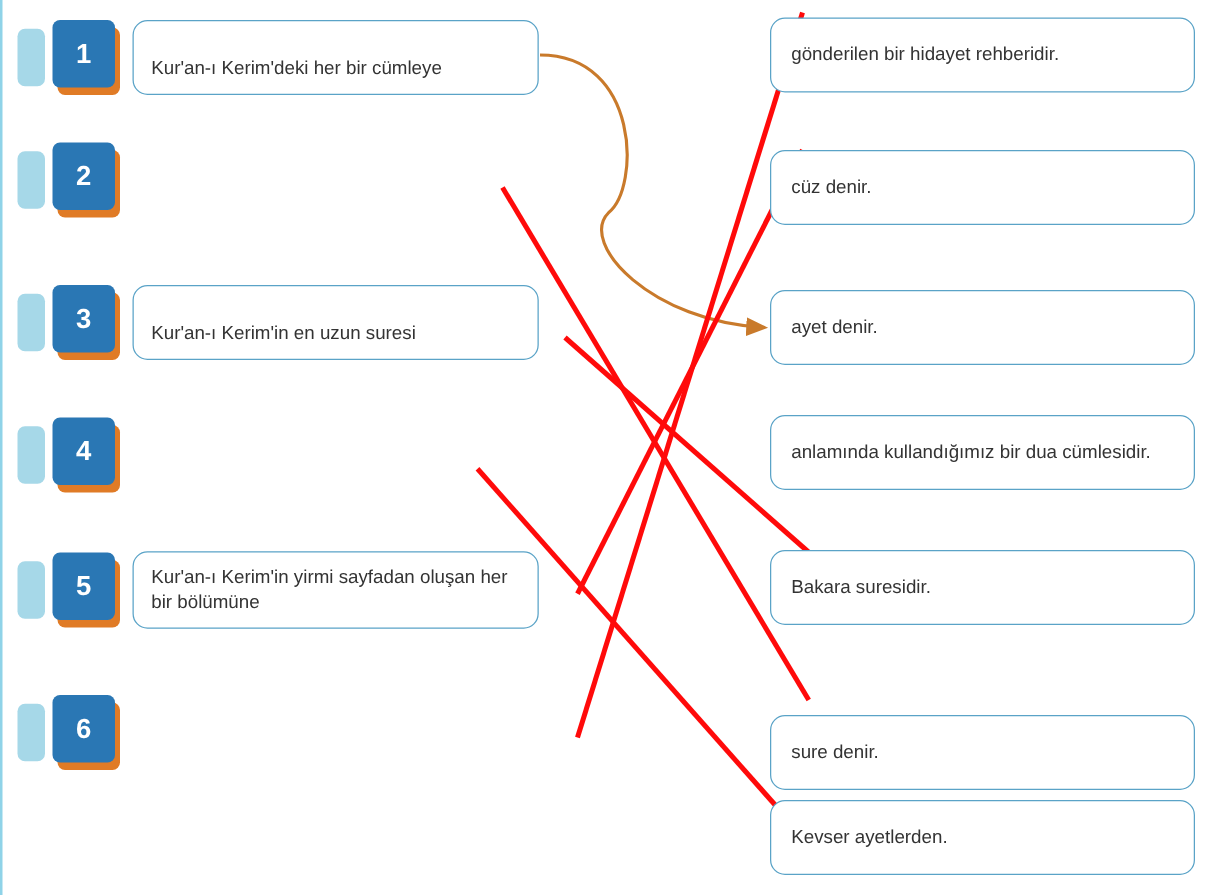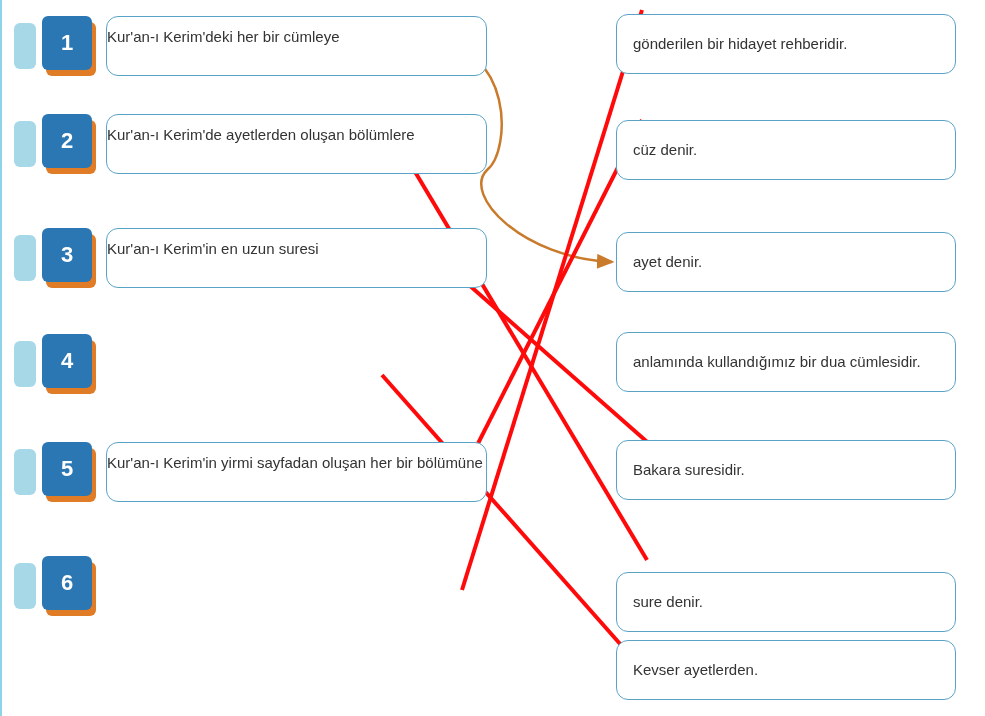--- a/index.html
+++ b/index.html
@@ -60,28 +60,28 @@
     background: #2a77b4;
     border-radius: 6px;
     display: flex;
     align-items: center;
     justify-content: center;
     color: #fff;
     font-weight: bold;
     font-size: 22px;
   }
   .left-box {
-    width: 381px;
+    width: 325px;
     min-height: 60px;
     border: 1.5px solid #5aa3c7;
     border-radius: 12px;
     background: #fff;
     display: flex;
-    align-items: flex-start;
-    padding: 10px 0;
+    align-items: flex-end;
+    padding: 10px 14px;
     line-height: 1.35;
   }
   .right-box {
     position: absolute;
     left: 614px;
     width: 340px;
     min-height: 60px;
     border: 1.5px solid #5aa3c7;
     border-radius: 12px;
     background: #fff;
@@ -130,23 +130,20 @@
   </div>
 
   <div class="left-item" style="top:112px">
     <div class="handle"></div>
     <div class="badge-wrap">
       <div class="badge-shadow"></div>
       <div class="badge">
           <span>2</span>
         </div>
     </div>
-    <div class="left-box">
-      <span>Kur'an-ı Kerim'de ayetlerden oluşan bölümlere</span>
-    </div>
   </div>
 
   <div class="left-item" style="top:226px">
     <div class="handle"></div>
     <div class="badge-wrap">
       <div class="badge-shadow"></div>
       <div class="badge">
           <span>3</span>
         </div>
     </div>

